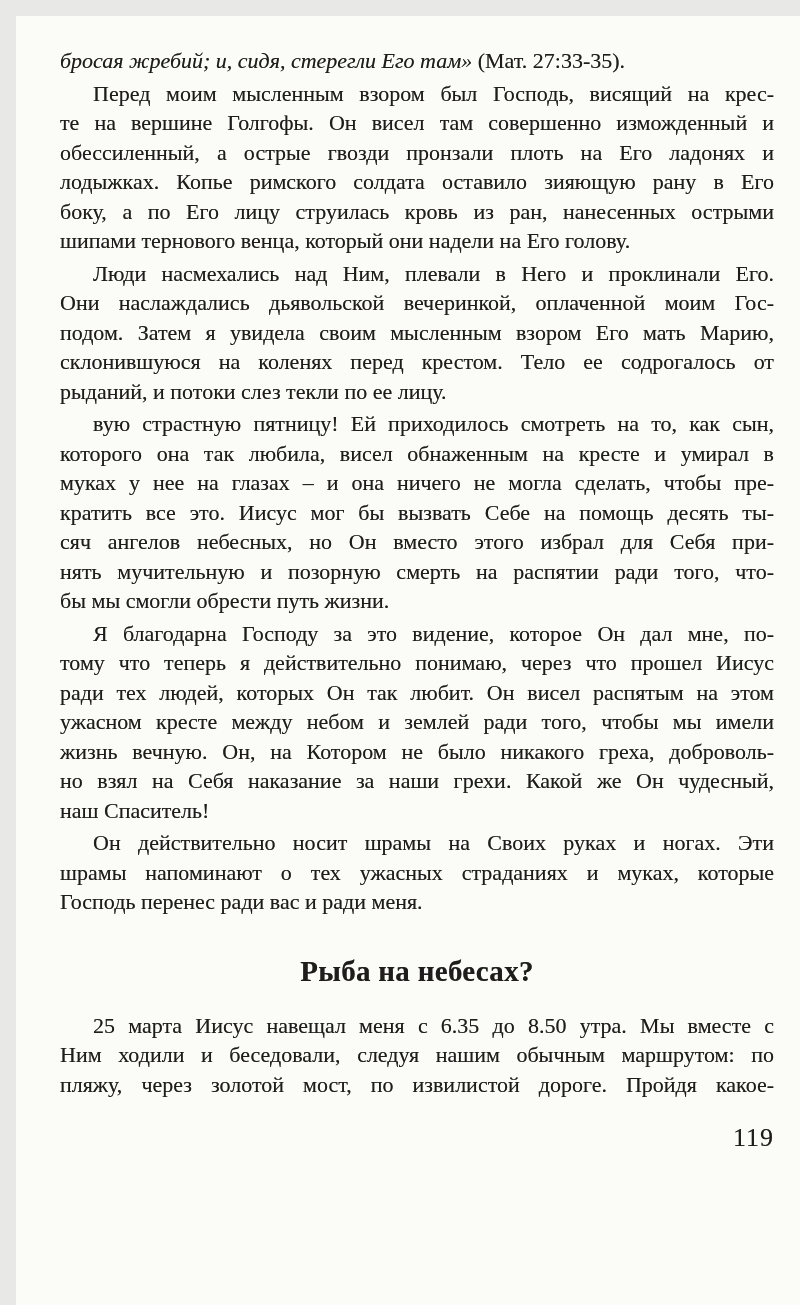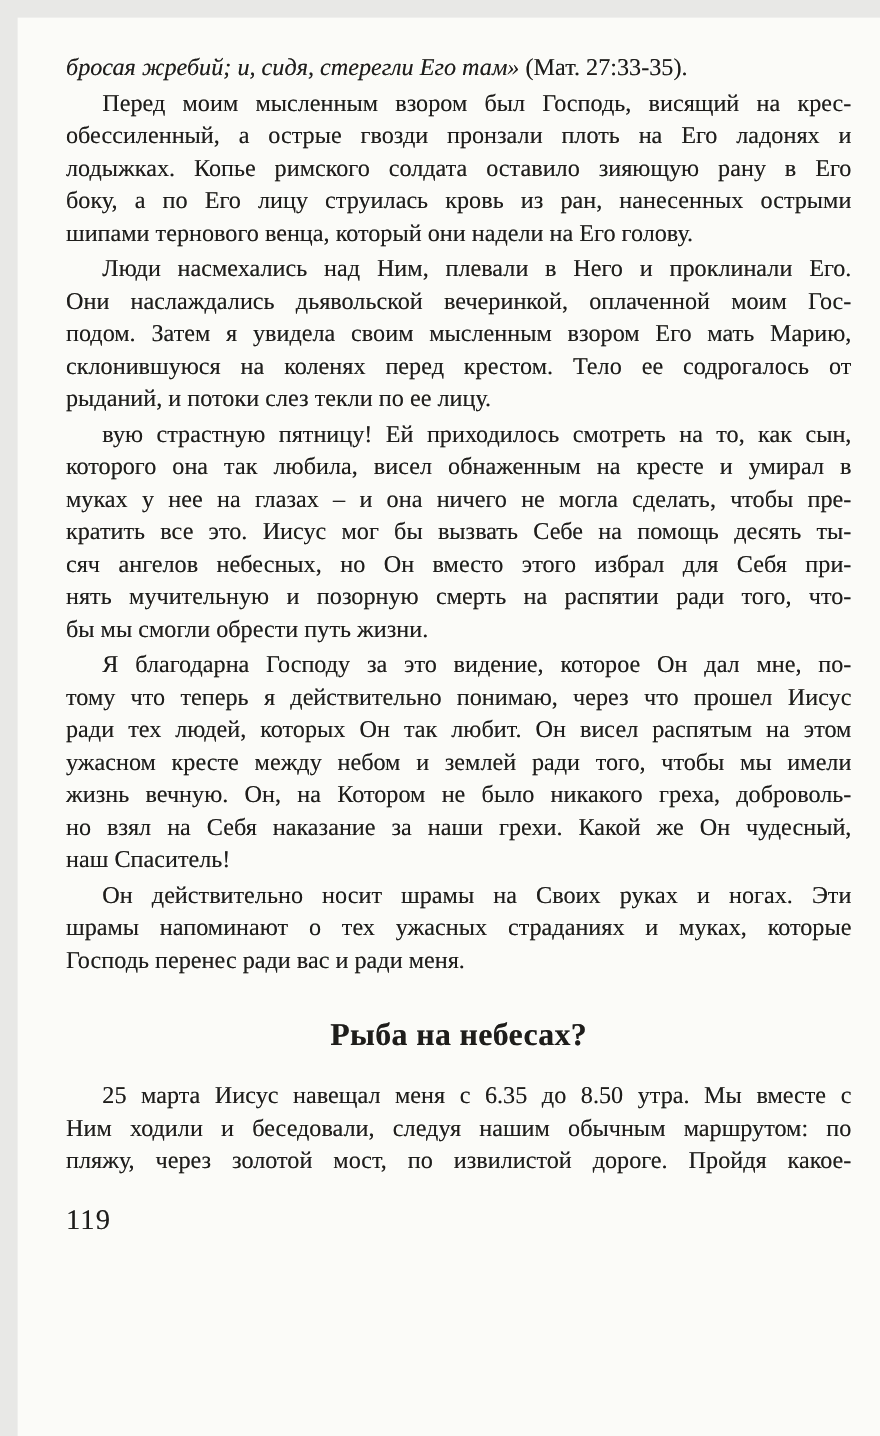--- a/index.html
+++ b/index.html
@@ -54,38 +54,39 @@
   .section-heading {
     margin: 38px 0 24px 0;
     text-align: center;
     font-size: 29px;
     line-height: 32px;
     font-weight: bold;
     letter-spacing: 0.3px;
   }
   .page-number {
     margin-top: 24px;
-    text-align: left;
+    text-align: right;
     font-size: 26px;
     line-height: 30px;
     letter-spacing: 1px;
   }
 </style>
 </head>
 <body>
 
 <div class="page">
   <div class="text-column">
 
     <p class="para noindent">
       <span class="line last"><em class="quote-italic">бросая жребий; и, сидя, стерегли Его там»</em><span class="citation"> (Мат. 27:33-35).</span></span>
     </p>
 
     <p class="para indent">
       <span class="line">Перед моим мысленным взором был Господь, висящий на крес-</span>
+      <span class="line">те на вершине Голгофы. Он висел там совершенно изможденный и</span>
       <span class="line">обессиленный, а острые гвозди пронзали плоть на Его ладонях и</span>
       <span class="line">лодыжках. Копье римского солдата оставило зияющую рану в Его</span>
       <span class="line">боку, а по Его лицу струилась кровь из ран, нанесенных острыми</span>
       <span class="line last">шипами тернового венца, который они надели на Его голову.</span>
     </p>
 
 
     <p class="para indent">
       <span class="line">Люди насмехались над Ним, плевали в Него и проклинали Его.</span>
       <span class="line">Они наслаждались дьявольской вечеринкой, оплаченной моим Гос-</span>

